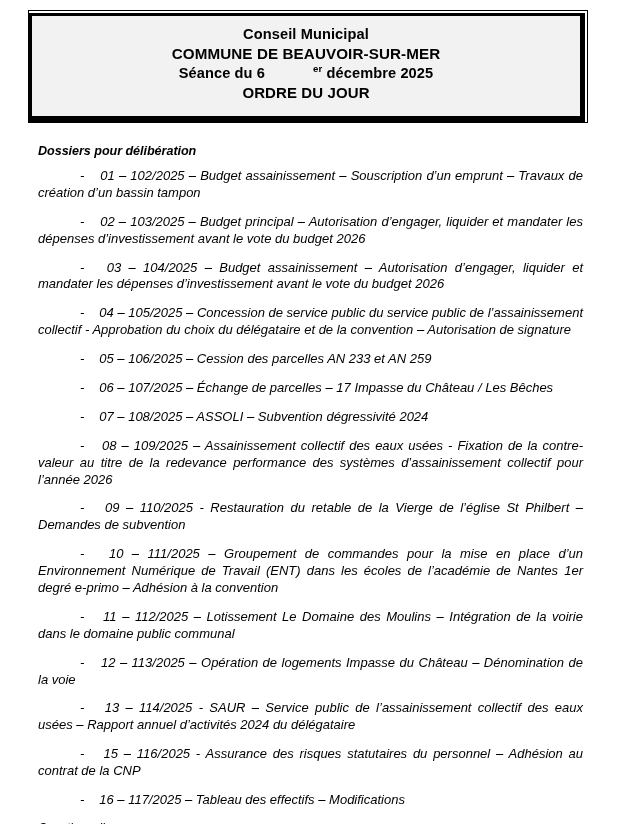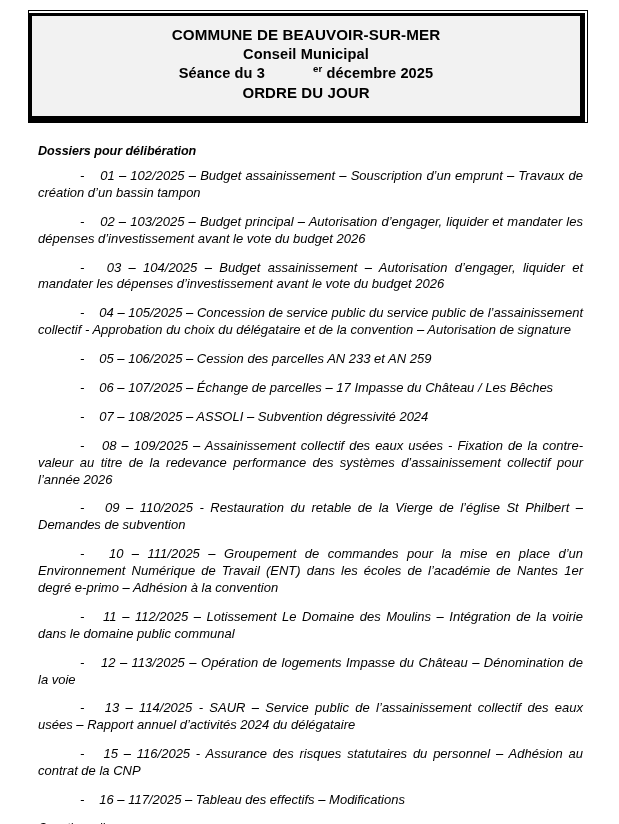--- a/index.html
+++ b/index.html
@@ -92,23 +92,23 @@
     font-size: 12.0px;
     line-height: 1.30;
     margin: 6px 0 0 0;
   }
 </style>
 </head>
 <body>
 
 <div id="header-box-outer">
   <div id="header-box-inner">
+    <div class="hdr-line" id="hdr-conseil">Conseil Municipal</div>
     <div class="hdr-line" id="hdr-commune">COMMUNE DE BEAUVOIR-SUR-MER</div>
-    <div class="hdr-line" id="hdr-conseil">Conseil Municipal</div>
-    <div class="hdr-line" id="hdr-seance"><span>Séance du 3</span><span class="sup">er</span><span> décembre 2025</span></div>
+    <div class="hdr-line" id="hdr-seance"><span>Séance du 6</span><span class="sup">er</span><span> décembre 2025</span></div>
     <div class="hdr-line" id="hdr-ordre">ORDRE DU JOUR</div>
   </div>
 </div>
 
 <div id="content">
 
   <div id="section-title">Dossiers pour délibération</div>
 
   <div id="agenda-list">
       <p class="agenda-item"><span class="lead">&nbsp;</span><span class="bullet">-</span>&nbsp;&nbsp;<span>01 – 102/2025 – Budget assainissement – Souscription d’un emprunt – Travaux de création d’un bassin tampon</span></p>

